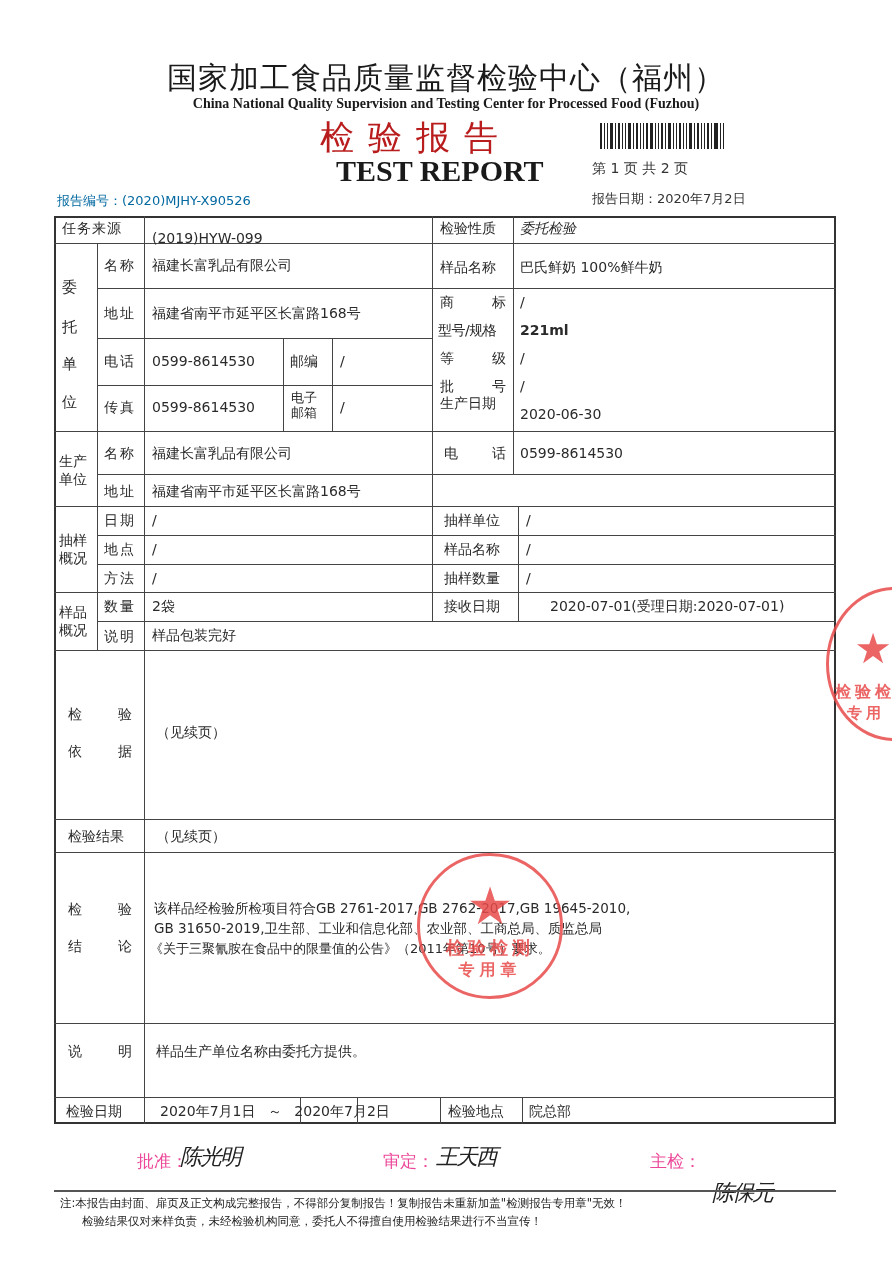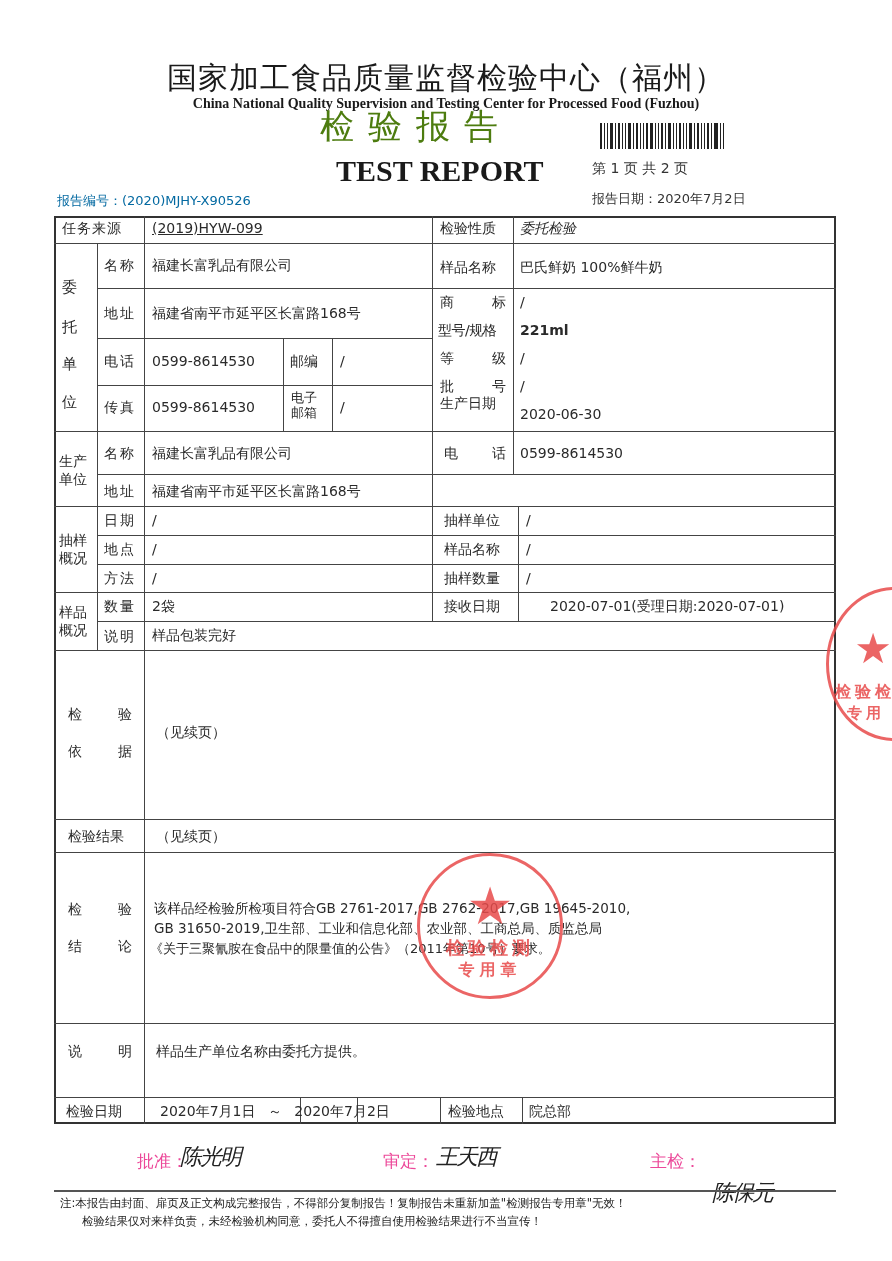--- a/index.html
+++ b/index.html
@@ -1,21 +1,21 @@
 <!DOCTYPE html>
 <html><head>
 <meta charset="utf-8">
 <style>
   html, body { margin:0; padding:0; }
   body { width:892px; height:1261px; background:#ffffff; position:relative; overflow:hidden;
          font-family:"DejaVu Sans", sans-serif; color:#222; }
   .abs { position:absolute; white-space:nowrap; }
   .title-cn { left:0; width:892px; top:58px; text-align:center; font-size:30px; font-family:"DejaVu Serif", serif; letter-spacing:1px; color:#1a1a1a; }
   .title-en { left:0; width:892px; top:96px; text-align:center; font-size:14px; font-weight:bold; font-family:"Liberation Serif", serif; color:#1a1a1a; }
-  .report-cn { left:320px; top:104px; font-size:34px; letter-spacing:14px; font-family:"DejaVu Serif", serif; color:#4d7c0f; }
+  .report-cn { left:320px; top:115px; font-size:34px; letter-spacing:14px; font-family:"DejaVu Serif", serif; color:#b91c1c; }
   .report-en { left:336px; top:154px; font-size:30px; font-weight:bold; font-family:"Liberation Serif", serif; color:#1a1a1a; }
   .barcode { left:600px; top:123px; width:170px; height:26px; }
   .barcode span { display:inline-block; height:26px; background:#222; margin-right:2px; vertical-align:top; }
   .pageno { left:592px; top:160px; font-size:14px; color:#333; }
   .reportno { left:57px; top:192px; font-size:13px; color:#0369a1; }
   .reportdate { left:592px; top:190px; font-size:13px; color:#333; }
 
   .line-h { position:absolute; height:0; border-top:1px solid #444; }
   .line-v { position:absolute; width:0; border-left:1px solid #444; }
   .outer { position:absolute; left:54px; top:216px; width:782px; height:908px; border:2px solid #333; box-sizing:border-box; }
@@ -78,21 +78,21 @@
 <div class="line-v" style="left:432px; top:216px; height:290px;"></div>
 <div class="line-v" style="left:513px; top:216px; height:258px;"></div>
 <div class="line-v" style="left:283px; top:338px; height:93px;"></div>
 <div class="line-v" style="left:332px; top:338px; height:93px;"></div>
 <div class="line-v" style="left:432px; top:506px; height:115px;"></div>
 <div class="line-v" style="left:518px; top:506px; height:115px;"></div>
 <div class="line-v" style="left:300px; top:1097px; height:27px;"></div>
 <div class="line-v" style="left:357px; top:1097px; height:27px;"></div>
 
 <div class="cell" style="left:62px; top:220px; letter-spacing:1px;">任务来源</div>
-<div class="cell" style="left:152px; top:220px;text-decoration:underline;">(2019)HYW-099</div>
+<div class="cell" style="left:152px; top:230px;">(2019)HYW-099</div>
 <div class="cell" style="left:440px; top:220px;">检验性质</div>
 <div class="cell" style="left:520px; top:220px;font-style:italic;">委托检验</div>
 
 <div class="vlbl" style="left:62px; top:278px;">委</div>
 <div class="vlbl" style="left:62px; top:318px;">托</div>
 <div class="vlbl" style="left:62px; top:355px;">单</div>
 <div class="vlbl" style="left:62px; top:393px;">位</div>
 
 <div class="cell" style="left:104px; top:257px; letter-spacing:2px;">名称</div>
 <div class="cell" style="left:152px; top:257px;">福建长富乳品有限公司</div>

